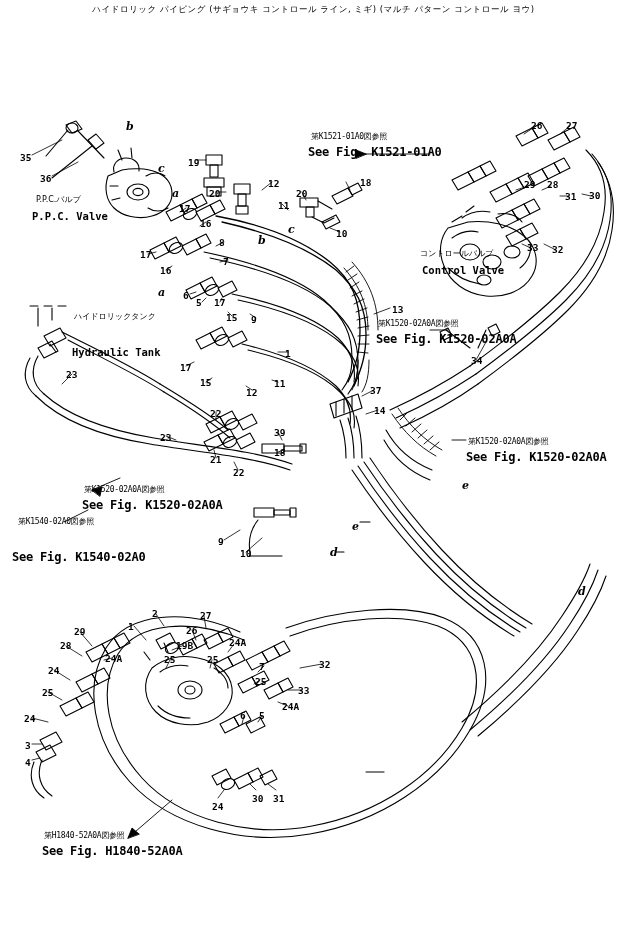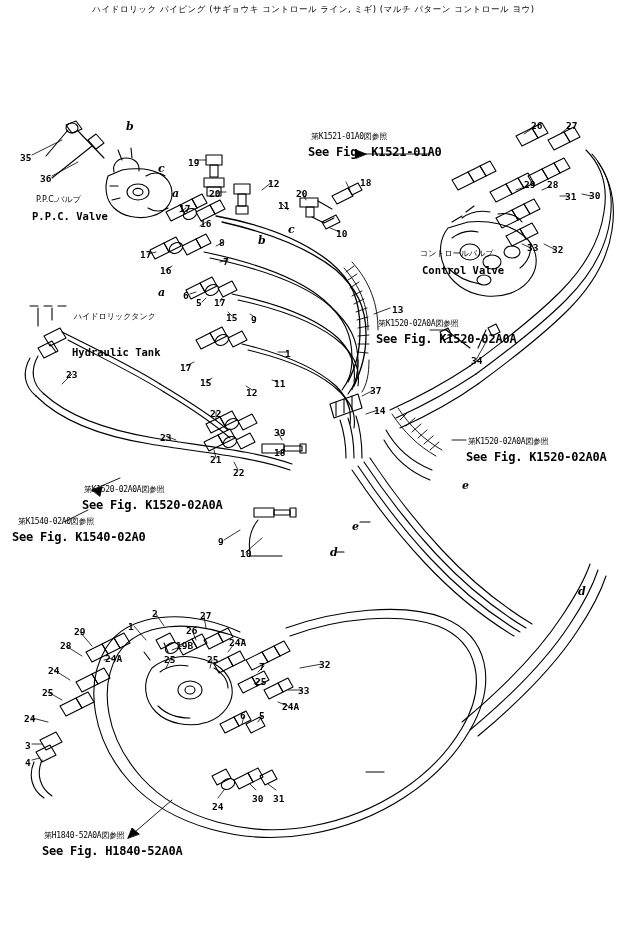--- a/index.html
+++ b/index.html
@@ -459,21 +459,21 @@
   <div class="lbl ref-small" style="left:378px; top:320px;">第K1520-02A0A図参照</div>
   <div class="lbl ref-big" style="left:376px; top:333px;">See Fig. K1520-02A0A</div>
 
   <div class="lbl ref-small" style="left:84px; top:486px;">第K1520-02A0A図参照</div>
   <div class="lbl ref-big" style="left:82px; top:499px;">See Fig. K1520-02A0A</div>
 
   <div class="lbl ref-small" style="left:468px; top:438px;">第K1520-02A0A図参照</div>
   <div class="lbl ref-big" style="left:466px; top:451px;">See Fig. K1520-02A0A</div>
 
   <div class="lbl ref-small" style="left:18px; top:518px;">第K1540-02A0図参照</div>
-  <div class="lbl ref-big" style="left:12px; top:531px;">See Fig. K1540-02A0</div>
+  <div class="lbl ref-big" style="left:12px; top:551px;">See Fig. K1540-02A0</div>
 
   <div class="lbl ref-small" style="left:44px; top:832px;">第H1840-52A0A図参照</div>
   <div class="lbl ref-big" style="left:42px; top:845px;">See Fig. H1840-52A0A</div>
 
   <div id="callout-layer">
       <div class="lbl num" style="left: 20px; top: 153px;">35</div>
       <div class="lbl num" style="left: 40px; top: 174px;">36</div>
       <div class="lbl num" style="left: 188px; top: 158px; text-align: right;">19</div>
       <div class="lbl num" style="left: 268px; top: 179px;">12</div>
       <div class="lbl num" style="left: 209px; top: 189px;">20</div>

